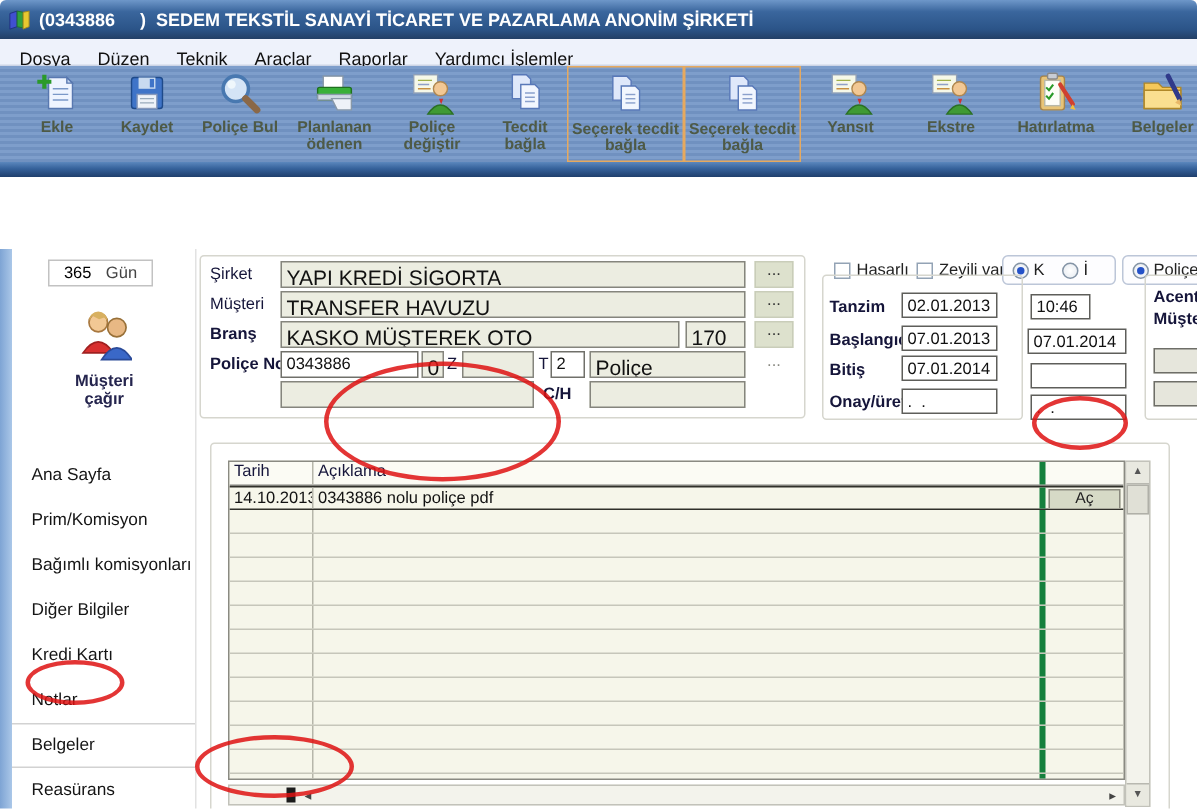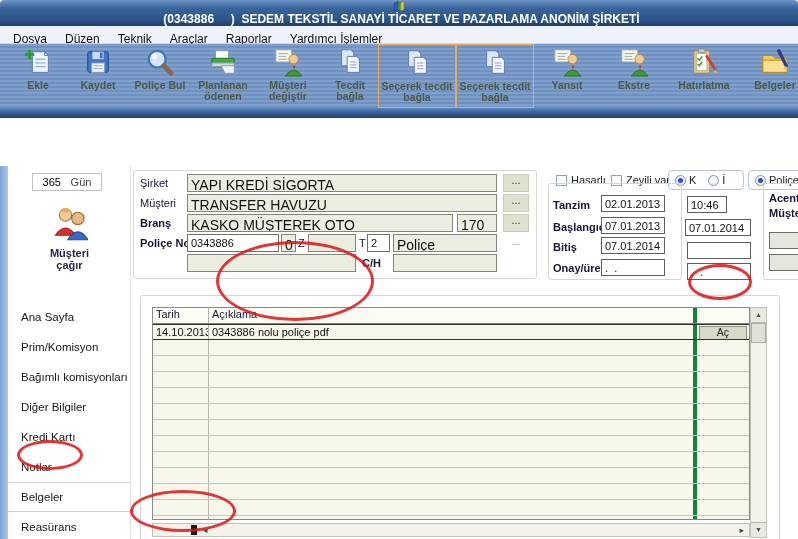--- a/index.html
+++ b/index.html
@@ -2,21 +2,21 @@
 <html><head>
 <meta charset="utf-8">
 <style>
   html,body{margin:0;padding:0;}
   body{width:798px;height:539px;position:relative;overflow:hidden;background:#fff;
        font-family:"Liberation Sans",sans-serif;}
   
   .titlebar{position:absolute;left:0;top:0;width:798px;height:28px;box-sizing:border-box;
     background:linear-gradient(180deg,#6e97c9 0%,#3a669d 30%,#2b5488 75%,#223f66 100%);
     display:flex;align-items:center;padding-left:5px;border-radius:4px 4px 0 0;
-    border-bottom:2px solid #16293f;flex-direction:column;}
+    border-bottom:2px solid #16293f;}
   .title-icon{width:16px;height:16px;margin-right:5px;}
   .title-text{color:#fff;font-size:12px;font-weight:bold;white-space:pre;}
   .menubar{position:absolute;left:0;top:26px;width:798px;height:18px;background:#eef2fb;
     border-bottom:1px solid #cdd5e6;display:flex;align-items:center;padding-left:4px;box-sizing:border-box;}
   .menu-item{padding:0 9px;font-size:12px;color:#111;margin-top:8px;}
   .toolbar{position:absolute;left:0;top:44px;width:798px;height:64px;box-sizing:border-box;
     background:repeating-linear-gradient(180deg,#7e9ecb 0 2px,#7091c0 2px 4px);
     display:flex;align-items:stretch;padding-left:8px;overflow:hidden;}
   .tb-btn{display:flex;flex-direction:column;align-items:center;box-sizing:border-box;padding-top:3px;flex:0 0 auto;}
   .tb-btn:nth-child(1){width:60px}.tb-btn:nth-child(2){width:60px}.tb-btn:nth-child(3){width:64px}
@@ -217,21 +217,21 @@
     <div class="tb-btn">
       <svg class="tb-ic" viewBox="0 0 32 32">
         <use href="#sym-printer"></use>
       </svg>
       <div class="tb-lbl">Planlanan ödenen</div>
     </div>
     <div class="tb-btn">
       <svg class="tb-ic" viewBox="0 0 32 32">
         <use href="#sym-person-board"></use>
       </svg>
-      <div class="tb-lbl">Müşteri değiştir</div>
+      <div class="tb-lbl">Poliçe değiştir</div>
     </div>
     <div class="tb-btn">
       <svg class="tb-ic" viewBox="0 0 32 32">
         <use href="#sym-docs"></use>
       </svg>
       <div class="tb-lbl">Tecdit bağla</div>
     </div>
     <div class="tb-btn hl">
       <svg class="tb-ic" viewBox="0 0 32 32">
         <use href="#sym-docs"></use>

